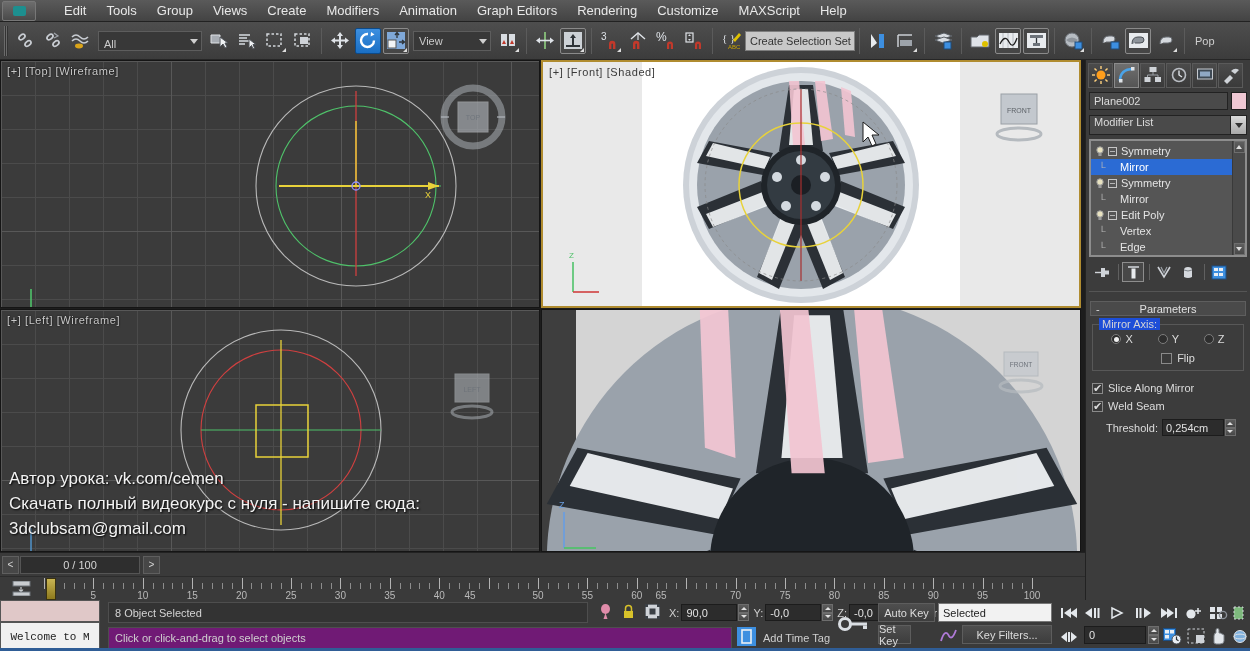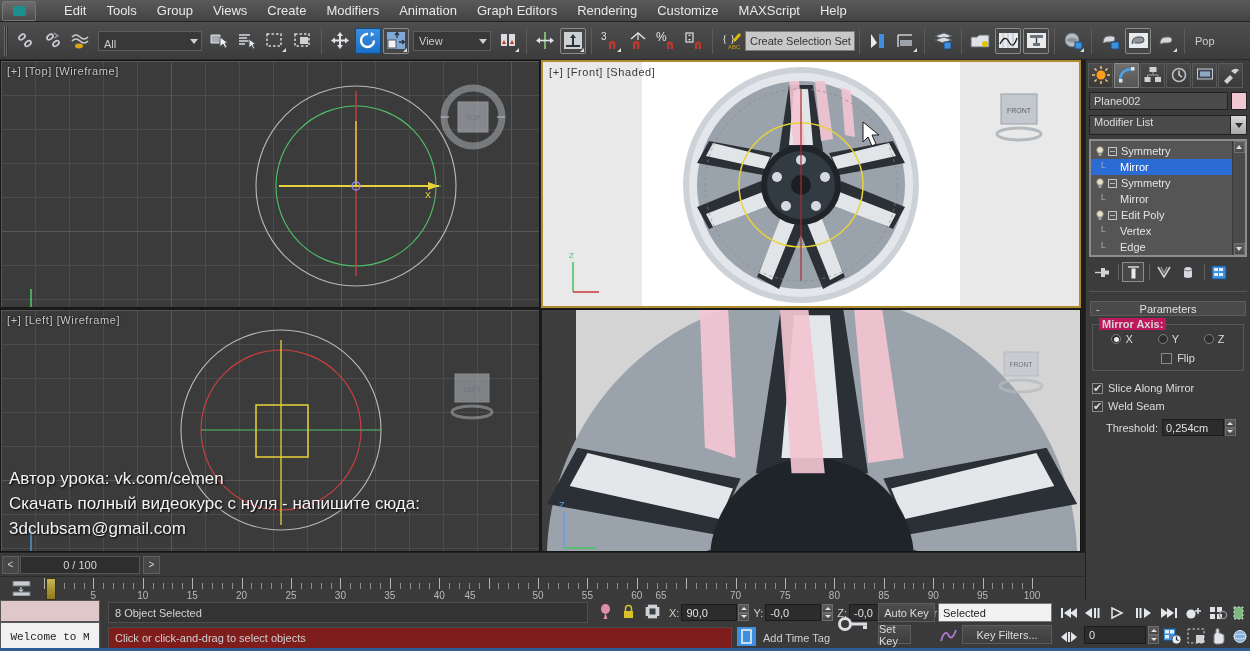--- a/index.html
+++ b/index.html
@@ -217,22 +217,22 @@
     background:#4a4a4a; border:1px solid #5e5e5e;
     display:flex; align-items:center; justify-content:center;
     color:#e0e0e0; font-size:11px; position:relative;
   }
   .rollup .minus { position:absolute; left:5px; color:#ddd; font-size:11px; }
   .params-body { margin:2px 6px 0 6px; }
   .group-box {
     border:1px solid #585858; margin-top:8px; padding:8px 6px 6px 6px; position:relative;
   }
   .group-title {
-    position:absolute; top:-7px; left:6px; background:#be185d; padding:0 3px;
-    color:#d5d5d5; font-size:11px;font-weight:bold;
+    position:absolute; top:-7px; left:6px; background:#1d4ed8; padding:0 3px;
+    color:#d5d5d5; font-size:11px;
   }
   .radio-row { display:flex; align-items:center; justify-content:space-around; }
   .radio { display:flex; align-items:center; }
   .rdot {
     width:10px;height:10px;border-radius:50%;
     background:#2e2e2e; border:1px solid #7c7c7c; margin-right:4px;
     display:flex;align-items:center;justify-content:center;
   }
   .rdot.on::after { content:""; width:5px;height:5px;border-radius:50%;background:#efefef; }
   .radio span { color:#dcdcdc; font-size:11px; }
@@ -277,21 +277,21 @@
   }
   .sel-label {
     flex:0 0 480px; height:21px; background:#333; border:1px solid #4e4e4e;
     color:#d4d4d4; font-size:11px; display:flex; align-items:center; padding-left:6px;
   }
   .status-line2 {
     position:absolute; left:108px; top:25px; height:25px; right:420px;
     display:flex; align-items:center;
   }
   .prompt {
-    flex:1; height:22px; background:#7f1d1d; border:1px solid #4e4e4e;
+    flex:1; height:22px; background:#701a75; border:1px solid #4e4e4e;
     color:#cfcfcf; font-size:11px; display:flex; align-items:center; padding-left:6px;
   }
   .coord {
     display:flex; align-items:center; margin-left:4px;
   }
   .coord .ax { color:#cfcfcf; font-size:11px; margin-right:2px; }
   .coord-field {
     width:56px; height:17px; background:#2c2c2c; border:1px solid #1c1c1c;
     color:#e2e2e2; font-size:11px; display:flex; align-items:center; padding-left:4px;
   }

